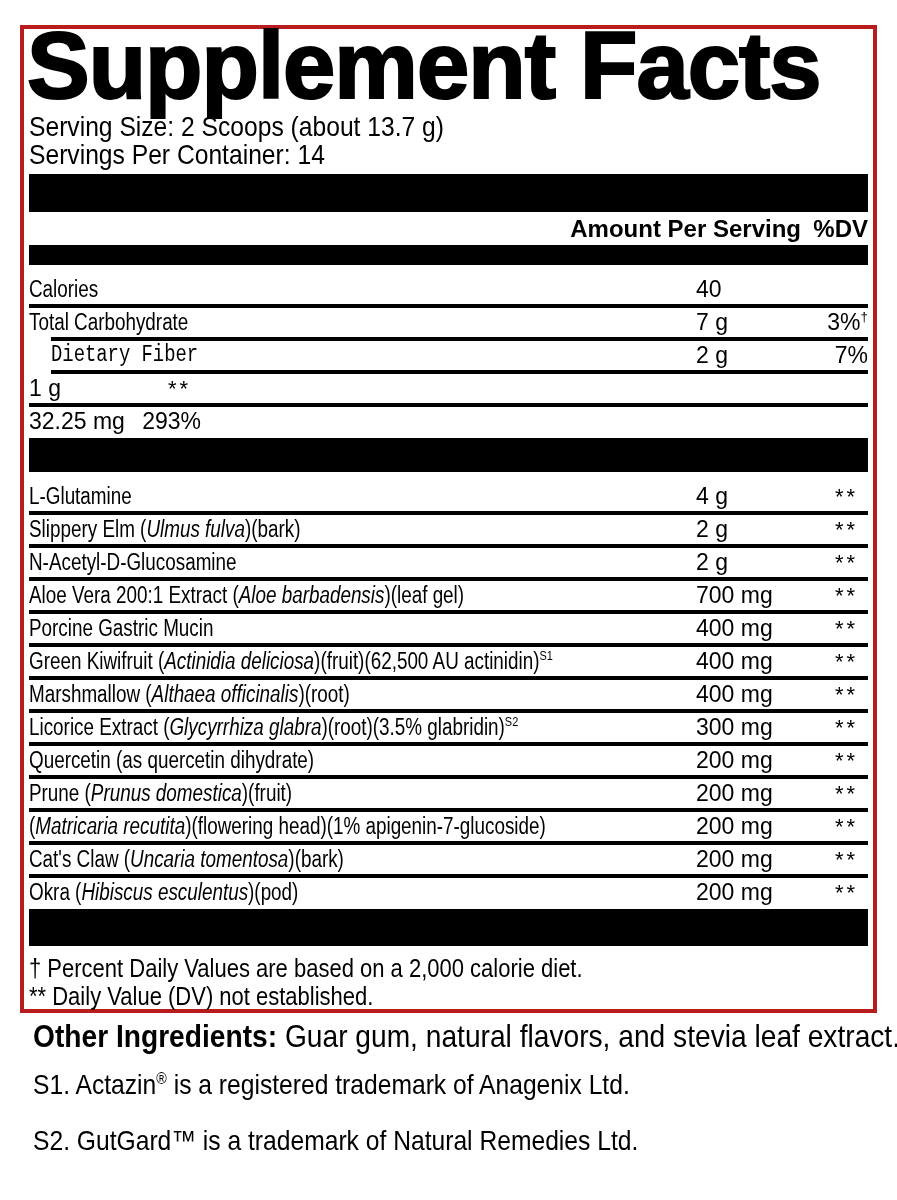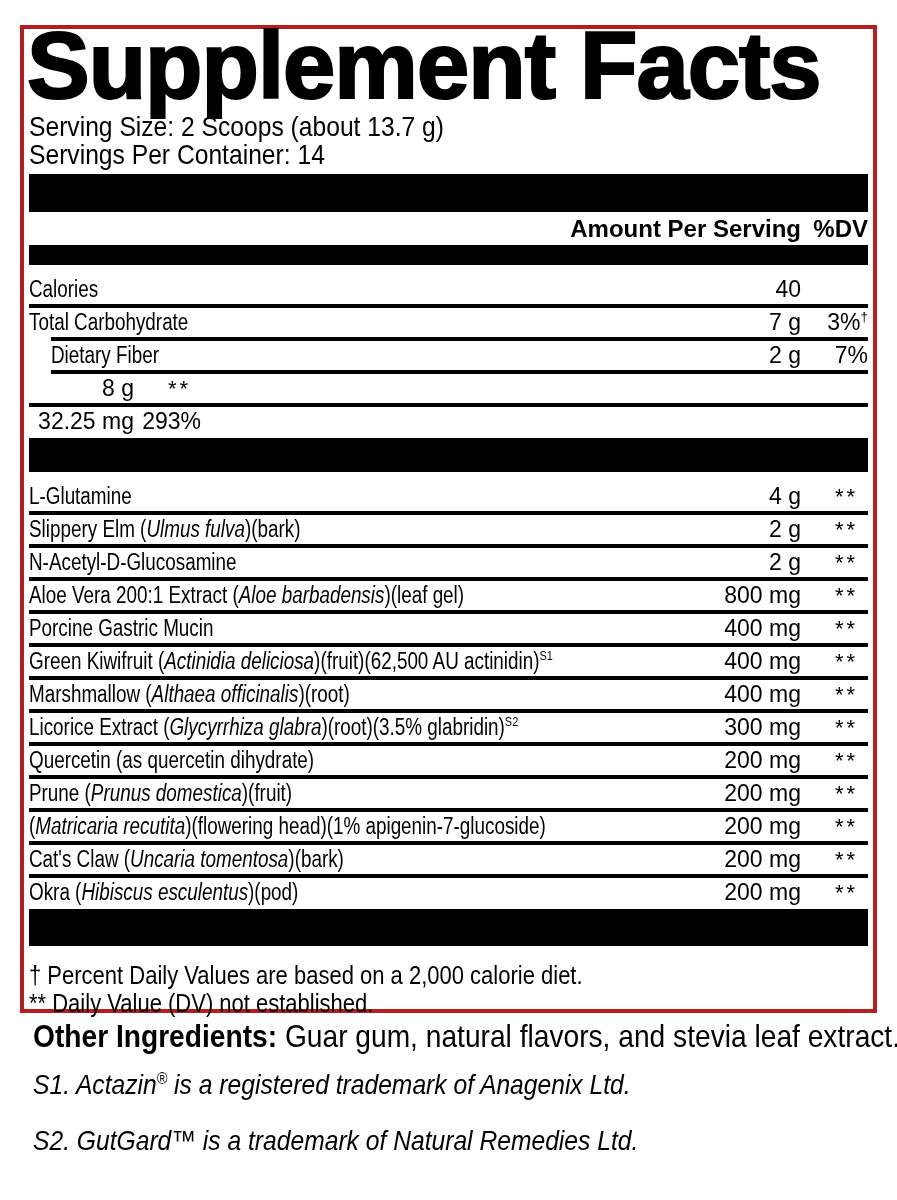--- a/index.html
+++ b/index.html
@@ -42,36 +42,36 @@
   }
   .amt-h{flex:1;text-align:right;white-space:nowrap;}
   .dv-h{width:67px;text-align:right;white-space:nowrap;}
 
   .rows{padding-top:10px;}
   .sep{height:4px;background:#000;}
   .sep.indent{margin-left:22px;}
 
   .row{display:flex;align-items:flex-start;font-size:23px;line-height:29px;}
   .row .name{flex:1;min-width:0;}
-  .row.indent .name{padding-left:22px;}
+  .row.indent .name{padding-left:22px;font-family:Liberation Mono, monospace;}
   .nm{display:inline-block;transform:scaleX(0.82);transform-origin:0 50%;white-space:nowrap;}
-  .row .amt{min-width:105px;text-align:right;white-space:nowrap;}
+  .row .amt{min-width:105px;white-space:nowrap;}
   .row .dv{width:67px;text-align:right;white-space:nowrap;}
   .row .dv.ast{letter-spacing:3px;padding-right:10px;box-sizing:border-box;font-size:22px;}
   sup{font-size:0.58em;line-height:0;vertical-align:super;letter-spacing:0;}
   i{font-style:italic;}
 
-  .footnotes{font-size:25px;line-height:28px;margin-top:15px;}
+  .footnotes{font-size:25px;line-height:28px;margin-top:8px;}
 
   .other{
     position:absolute;left:33px;top:1022px;margin:0;
     font-size:32px;line-height:28px;white-space:nowrap;
   }
   .other b{font-weight:bold;}
-  .tm{position:absolute;left:33px;margin:0;font-size:28px;line-height:30px;white-space:nowrap;font-style:italic;}
+  .tm{position:absolute;left:33px;margin:0;font-size:28px;line-height:30px;white-space:nowrap;}
   .tm-1{top:1070px;}
   .tm-2{top:1126px;}
 </style>
 </head>
 <body>
 
 <div class="page">
   <div class="panel">
     <h1 class="title">Supplement Facts</h1>
     <div class="serv"><span class="cond">Serving Size: 2 Scoops (about 13.7 g)</span></div>
@@ -105,21 +105,21 @@
         <div class="sep indent"></div>
         <div class="row indent">
           <div class="name">
             <div><span class="nm"><span>Dietary Fiber</span></span></div>
           </div>
           <div class="amt">2 g</div>
           <div class="dv"><span>7%</span></div>
         </div>
         <div class="sep indent"></div>
         <div class="row indent">
-          <div class="amt">8 g</div>
+          <div class="amt">1 g</div>
           <div class="dv ast"><span>**</span></div>
         </div>
         <div class="sep"></div>
         <div class="row">
           <div class="amt">32.25 mg</div>
           <div class="dv"><span>293%</span></div>
         </div>
       </div>
 
     <div class="bar bar-3"></div>
@@ -146,21 +146,21 @@
             <div><span class="nm"><span>N-Acetyl-D-Glucosamine</span></span></div>
           </div>
           <div class="amt">2 g</div>
           <div class="dv ast"><span>**</span></div>
         </div>
         <div class="sep"></div>
         <div class="row">
           <div class="name">
             <div><span class="nm"><span>Aloe Vera 200:1 Extract (</span><i>Aloe barbadensis</i><span>)(leaf gel)</span></span></div>
           </div>
-          <div class="amt">800 mg</div>
+          <div class="amt">700 mg</div>
           <div class="dv ast"><span>**</span></div>
         </div>
         <div class="sep"></div>
         <div class="row">
           <div class="name">
             <div><span class="nm"><span>Porcine Gastric Mucin</span></span></div>
           </div>
           <div class="amt">400 mg</div>
           <div class="dv ast"><span>**</span></div>
         </div>

